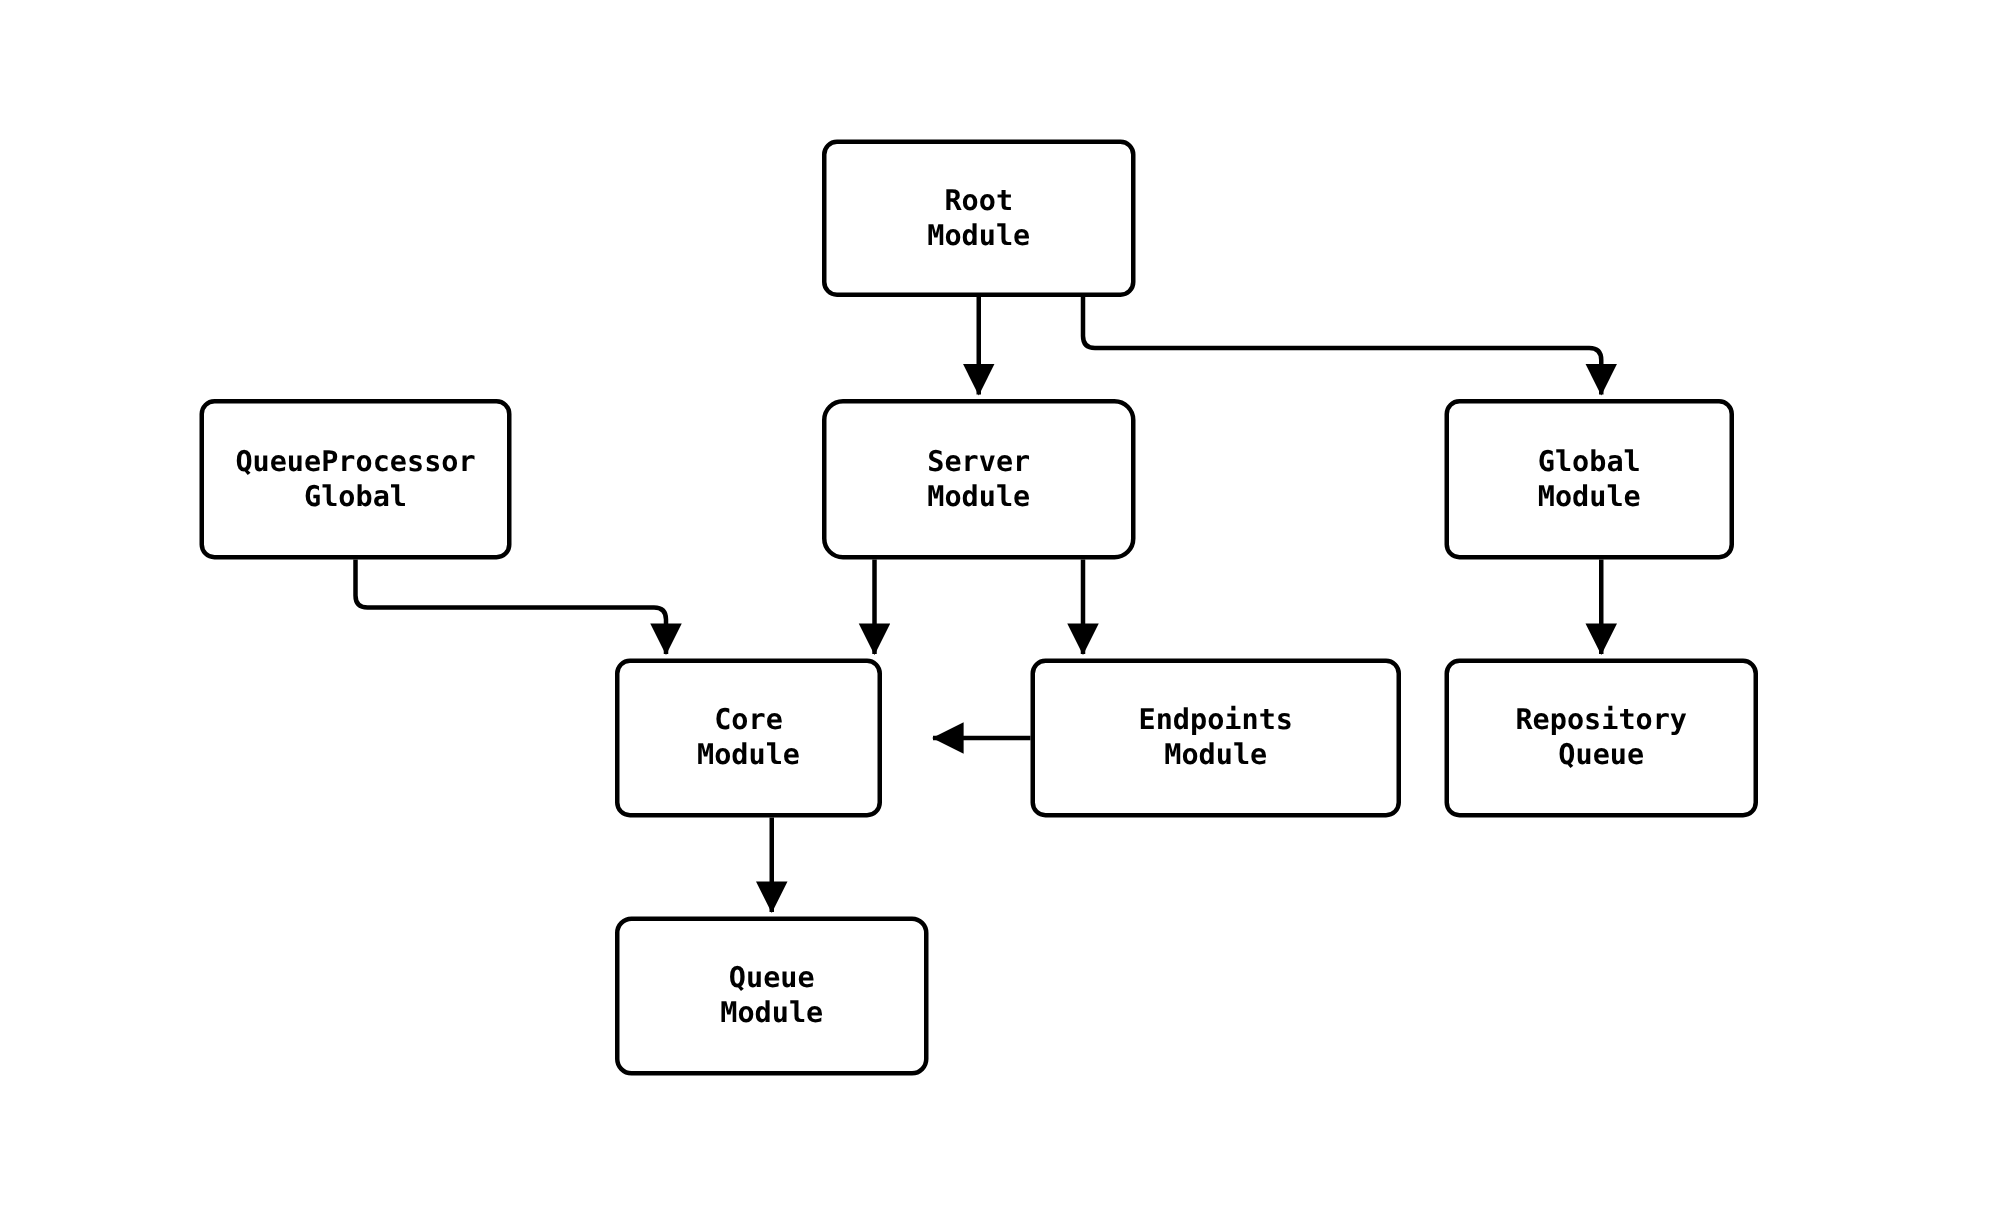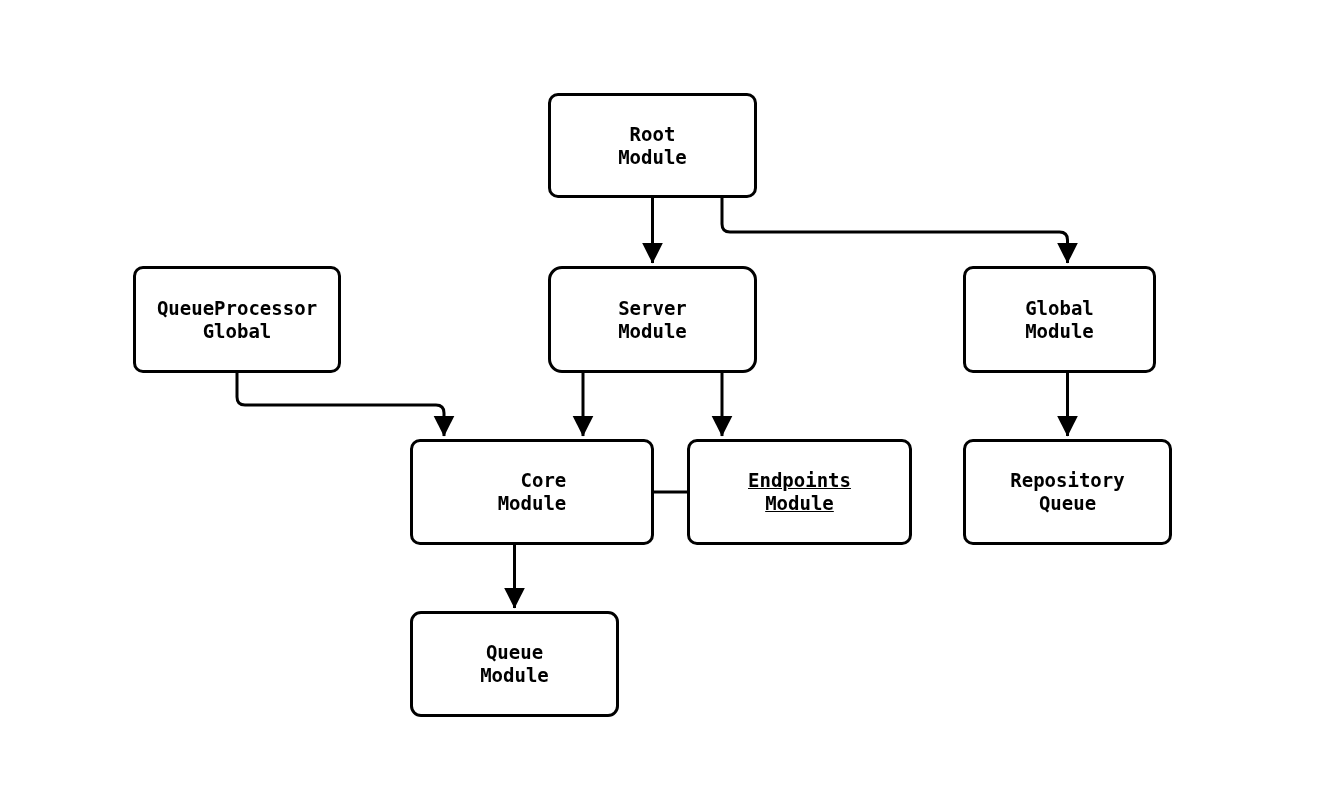--- a/index.html
+++ b/index.html
@@ -78,24 +78,24 @@
 
   <div class="node" style="left:133px; top:266px; width:208px; height:107px;">QueueProcessor
 Global</div>
 
   <div class="node" style="left:548px; top:266px; width:209px; height:107px;border-radius:14px;">Server
 Module</div>
 
   <div class="node" style="left:963px; top:266px; width:193px; height:107px;">Global
 Module</div>
 
-  <div class="node" style="left:410px; top:439px; width:244px; height:106px;text-align:right;">Core
+  <div class="node" style="left:410px; top:439px; width:178px; height:106px;">Core
 Module</div>
 
-  <div class="node" style="left:687px; top:439px; width:225px; height:106px;text-decoration:underline;">Endpoints
+  <div class="node" style="left:687px; top:439px; width:247px; height:106px;">Endpoints
 Module</div>
 
   <div class="node" style="left:963px; top:439px; width:209px; height:106px;">Repository
 Queue</div>
 
   <div class="node" style="left:410px; top:611px; width:209px; height:106px;border-radius:11px;">Queue
 Module</div>
 
 </div>
 

